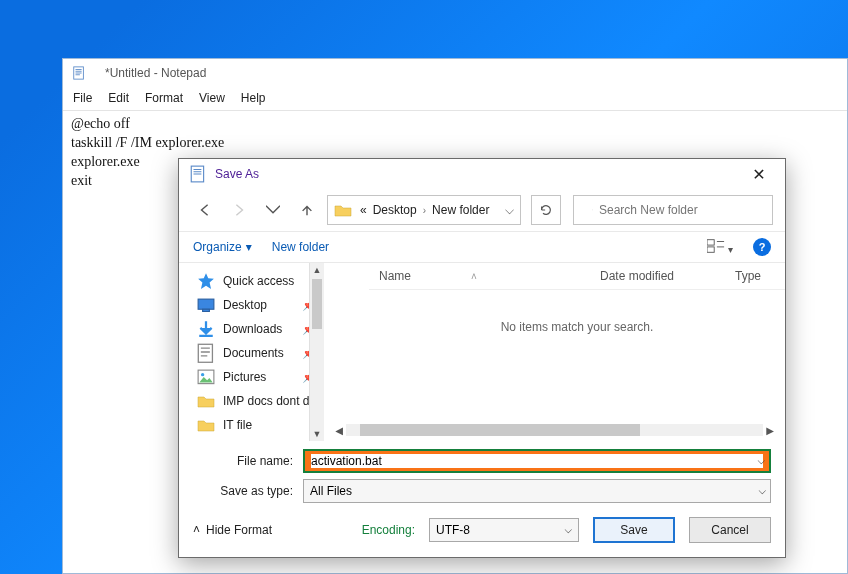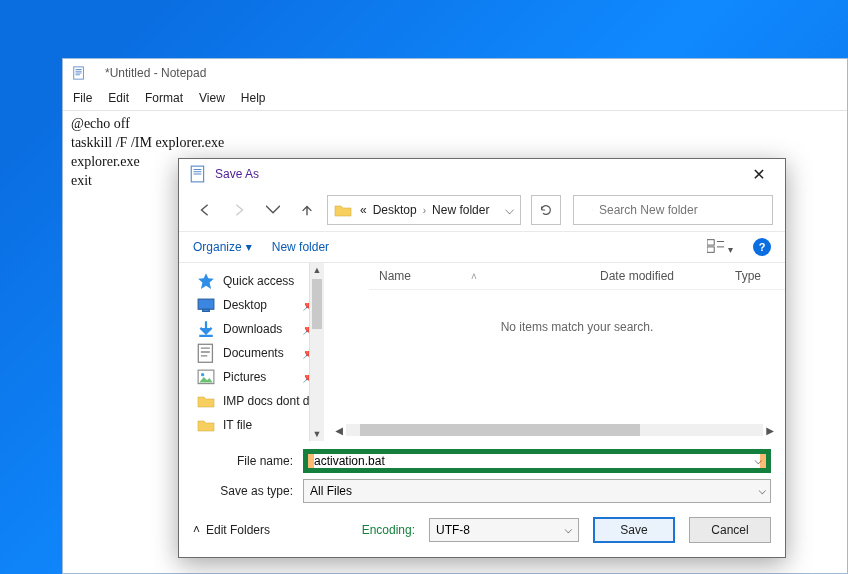--- a/index.html
+++ b/index.html
@@ -59,21 +59,21 @@
   .sa-cols .c-date{width:135px;}
   .sa-cols .c-type{width:40px;}
   .sa-empty { text-align:center; color:#666; padding:30px 0; font-size:12px; }
   .sa-hscroll{position:absolute; left:8px; right:8px; bottom:4px; height:14px; display:flex; align-items:center;}
   .sa-hscroll .arr{width:14px;text-align:center;color:#555;font-size:10px;}
   .sa-hscroll .track{flex:1;height:12px;background:#f0f0f0; position:relative;}
   .sa-hscroll .thumb{position:absolute;left:14px;top:0;bottom:0;width:280px;background:#c9c9c9;}
 
   .sa-fields { padding:8px 14px 4px; display:grid; grid-template-columns:110px 1fr; row-gap:6px; align-items:center; }
   .sa-fields label{ text-align:right; padding-right:10px; color:#222;}
-  .sa-fields .fld { height:24px; border:5px solid #15803d; display:flex; align-items:center; padding:0 6px; position:relative; background:#fdba74;}
+  .sa-fields .fld { height:24px; border:2px solid #15803d; display:flex; align-items:center; padding:0 6px; position:relative; background:#f97316;}
   .sa-fields .fld input{border:none;outline:none;flex:1;font-size:12px;}
   .sa-fields .fld .dd{position:absolute;right:4px;top:50%;transform:translateY(-50%);font-size:10px;color:#444;}
   .sa-fields .fld.select{border:1px solid #a8a8a8; background:#f6f6f6;}
 
   .sa-foot { display:flex; align-items:center; padding:10px 14px 14px; gap:14px; }
   .sa-foot .hide{display:flex;align-items:center;gap:6px;color:#222;}
   .sa-foot .spacer{flex:1;}
   .sa-foot .enc-lbl{color:#15803d;}
   .sa-foot .enc-sel{height:24px;border:1px solid #a8a8a8;background:#f6f6f6;width:150px;display:flex;align-items:center;padding:0 6px;position:relative;}
   .sa-foot .enc-sel .dd{position:absolute;right:6px;font-size:10px;color:#444;}
@@ -289,21 +289,21 @@
     <label>Save as type:</label>
     <div class="fld select">
       <span>All Files</span>
       <span class="dd">⌵</span>
     </div>
   </div>
 
   <div class="sa-foot">
     <span class="hide">
         <span>˄</span> 
-        <span>Edit Folders</span>
+        <span>Hide Format</span>
       </span>
     <span class="spacer"></span>
     <span class="enc-lbl">Encoding:</span>
     <div class="enc-sel">
       <span>UTF-8</span>
       <span class="dd">⌵</span>
     </div>
     <button class="primary">Save</button>
     <button>Cancel</button>
   </div>

